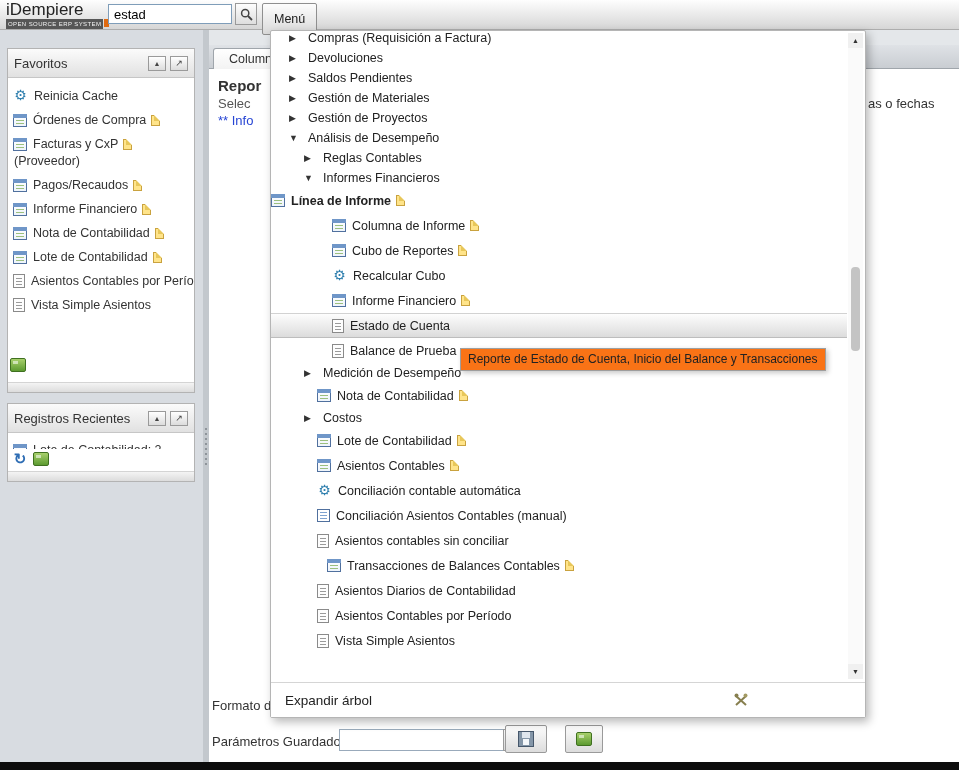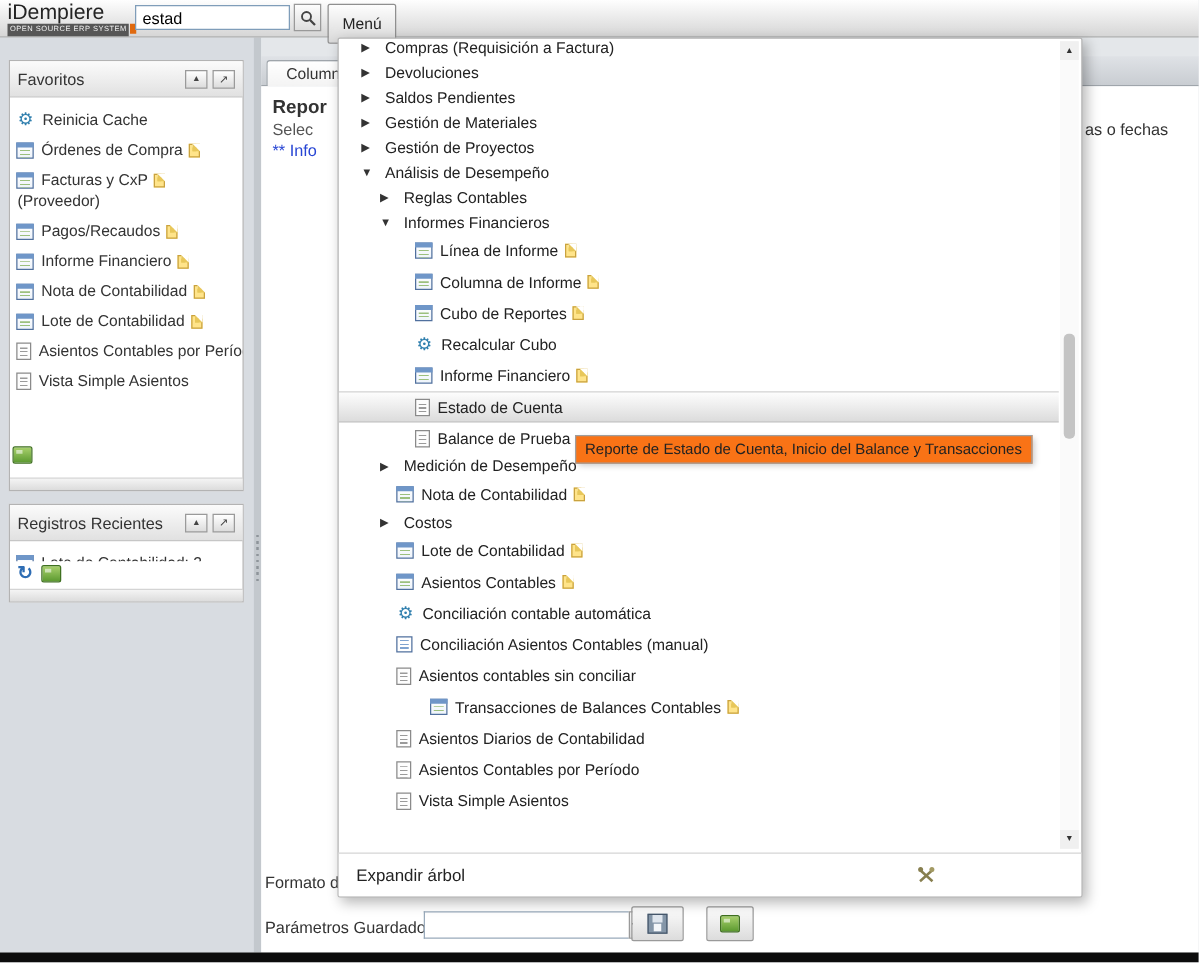--- a/index.html
+++ b/index.html
@@ -311,21 +311,21 @@
         <span class="lbl">Análisis de Desempeño</span>
       </div>
       <div class="trow branch" style="padding-left: 33px;">
         <span class="tri">▶</span>
         <span class="lbl">Reglas Contables</span>
       </div>
       <div class="trow branch" style="padding-left: 33px;">
         <span class="tri">▼</span>
         <span class="lbl">Informes Financieros</span>
       </div>
-      <div class="trow leaf" style="padding-left: 61px;">
+      <div class="trow leaf" style=" font-weight: bold;">
         <span class="icn icn-window"></span>
         <span class="lbl">Línea de Informe</span>
         <span class="icn icn-newdoc"></span>
       </div>
       <div class="trow leaf" style="padding-left: 61px;">
         <span class="icn icn-window"></span>
         <span class="lbl">Columna de Informe</span>
         <span class="icn icn-newdoc"></span>
       </div>
       <div class="trow leaf" style="padding-left: 61px;">
@@ -378,21 +378,21 @@
         <span class="lbl">Conciliación contable automática</span>
       </div>
       <div class="trow leaf" style="padding-left: 46px;">
         <span class="icn icn-form"></span>
         <span class="lbl">Conciliación Asientos Contables (manual)</span>
       </div>
       <div class="trow leaf" style="padding-left: 46px;">
         <span class="icn icn-report"></span>
         <span class="lbl">Asientos contables sin conciliar</span>
       </div>
-      <div class="trow leaf" style="padding-left: 73px;">
+      <div class="trow leaf" style="padding-left: 56px;">
         <span class="icn icn-window"></span>
         <span class="lbl">Transacciones de Balances Contables</span>
         <span class="icn icn-newdoc"></span>
       </div>
       <div class="trow leaf" style="padding-left: 46px;">
         <span class="icn icn-report"></span>
         <span class="lbl">Asientos Diarios de Contabilidad</span>
       </div>
       <div class="trow leaf" style="padding-left: 46px;">
         <span class="icn icn-report"></span>

